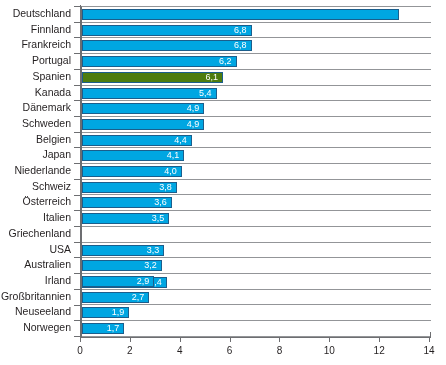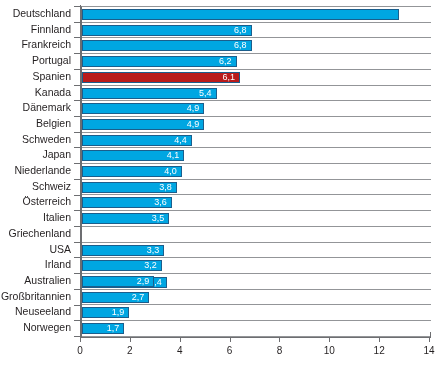--- a/index.html
+++ b/index.html
@@ -136,31 +136,31 @@
 <div id="chart-root">
 
   <div id="category-axis">
       <div class="cat-label" style="height: 15.7143px; line-height: 15.7143px;">Deutschland</div>
       <div class="cat-label" style="height: 15.7143px; line-height: 15.7143px;">Finnland</div>
       <div class="cat-label" style="height: 15.7143px; line-height: 15.7143px;">Frankreich</div>
       <div class="cat-label" style="height: 15.7143px; line-height: 15.7143px;">Portugal</div>
       <div class="cat-label" style="height: 15.7143px; line-height: 15.7143px;">Spanien</div>
       <div class="cat-label" style="height: 15.7143px; line-height: 15.7143px;">Kanada</div>
       <div class="cat-label" style="height: 15.7143px; line-height: 15.7143px;">Dänemark</div>
+      <div class="cat-label" style="height: 15.7143px; line-height: 15.7143px;">Schweden</div>
       <div class="cat-label" style="height: 15.7143px; line-height: 15.7143px;">Belgien</div>
-      <div class="cat-label" style="height: 15.7143px; line-height: 15.7143px;">Schweden</div>
       <div class="cat-label" style="height: 15.7143px; line-height: 15.7143px;">Japan</div>
       <div class="cat-label" style="height: 15.7143px; line-height: 15.7143px;">Niederlande</div>
       <div class="cat-label" style="height: 15.7143px; line-height: 15.7143px;">Schweiz</div>
       <div class="cat-label" style="height: 15.7143px; line-height: 15.7143px;">Österreich</div>
       <div class="cat-label" style="height: 15.7143px; line-height: 15.7143px;">Italien</div>
       <div class="cat-label" style="height: 15.7143px; line-height: 15.7143px;">Griechenland</div>
       <div class="cat-label" style="height: 15.7143px; line-height: 15.7143px;">USA</div>
+      <div class="cat-label" style="height: 15.7143px; line-height: 15.7143px;">Australien</div>
       <div class="cat-label" style="height: 15.7143px; line-height: 15.7143px;">Irland</div>
-      <div class="cat-label" style="height: 15.7143px; line-height: 15.7143px;">Australien</div>
       <div class="cat-label" style="height: 15.7143px; line-height: 15.7143px;">Großbritannien</div>
       <div class="cat-label" style="height: 15.7143px; line-height: 15.7143px;">Neuseeland</div>
       <div class="cat-label" style="height: 15.7143px; line-height: 15.7143px;">Norwegen</div>
     </div>
 
   <div id="plot-area">
       <div class="bar-row" style="height: 15.7143px;">
         <div class="bar" title="Deutschland: 12,7" style="width: 316.593px; background: rgb(0, 166, 226); border-color: rgb(27, 94, 140);">
           <span class="bar-value" style="color: rgb(255, 255, 255); margin-top: 24px;">12,7</span>
         </div>
@@ -174,21 +174,21 @@
         <div class="bar" title="Frankreich: 6,8" style="width: 169.514px; background: rgb(0, 166, 226); border-color: rgb(27, 94, 140);">
           <span class="bar-value" style="color: rgb(255, 255, 255);">6,8</span>
         </div>
       </div>
       <div class="bar-row" style="height: 15.7143px;">
         <div class="bar" title="Portugal: 6,2" style="width: 154.557px; background: rgb(0, 166, 226); border-color: rgb(27, 94, 140);">
           <span class="bar-value" style="color: rgb(255, 255, 255);">6,2</span>
         </div>
       </div>
       <div class="bar-row" style="height: 15.7143px;">
-        <div class="bar" title="Spanien: 6,1" style="width: 158px; background: #b91c1c; border-color: rgb(27, 94, 140);">
+        <div class="bar" title="Spanien: 6,1" style="width: 141px; background: #4d7c0f; border-color: rgb(27, 94, 140);">
           <span class="bar-value" style="color: rgb(255, 255, 255);">6,1</span>
         </div>
       </div>
       <div class="bar-row" style="height: 15.7143px;">
         <div class="bar" title="Kanada: 5,4" style="width: 134.614px; background: rgb(0, 166, 226); border-color: rgb(27, 94, 140);">
           <span class="bar-value" style="color: rgb(255, 255, 255);">5,4</span>
         </div>
       </div>
       <div class="bar-row" style="height: 15.7143px;">
         <div class="bar" title="Dänemark: 4,9" style="width: 122.15px; background: rgb(0, 166, 226); border-color: rgb(27, 94, 140);">

